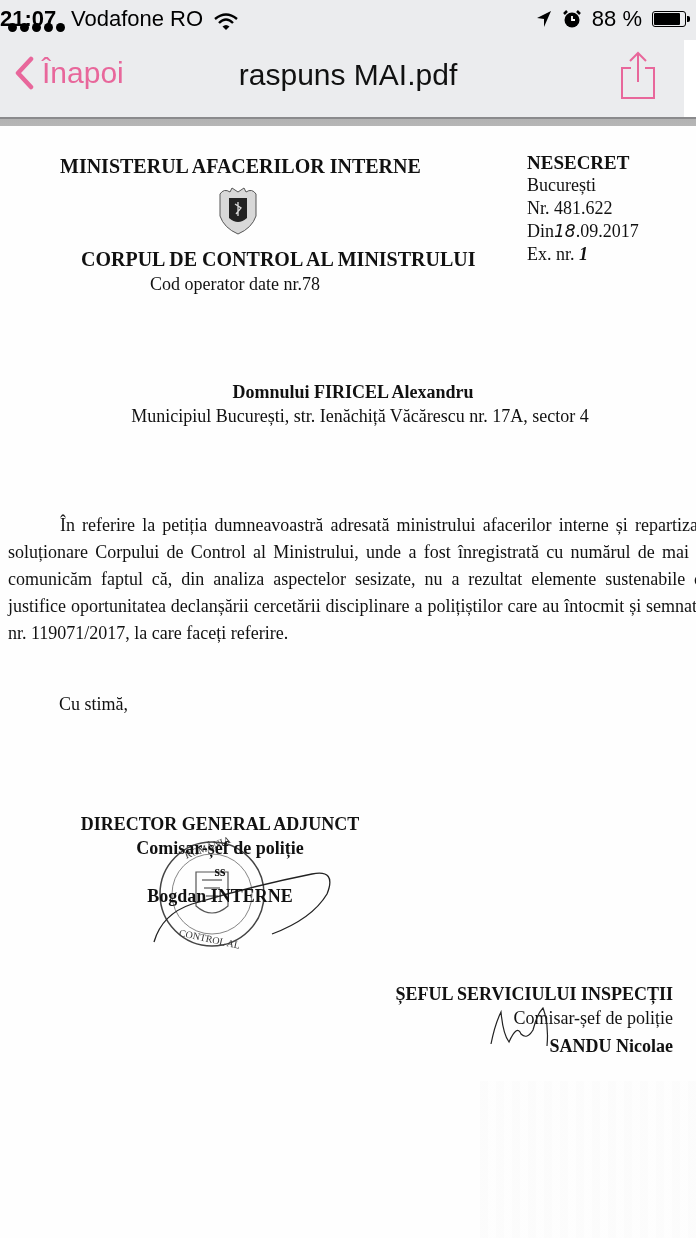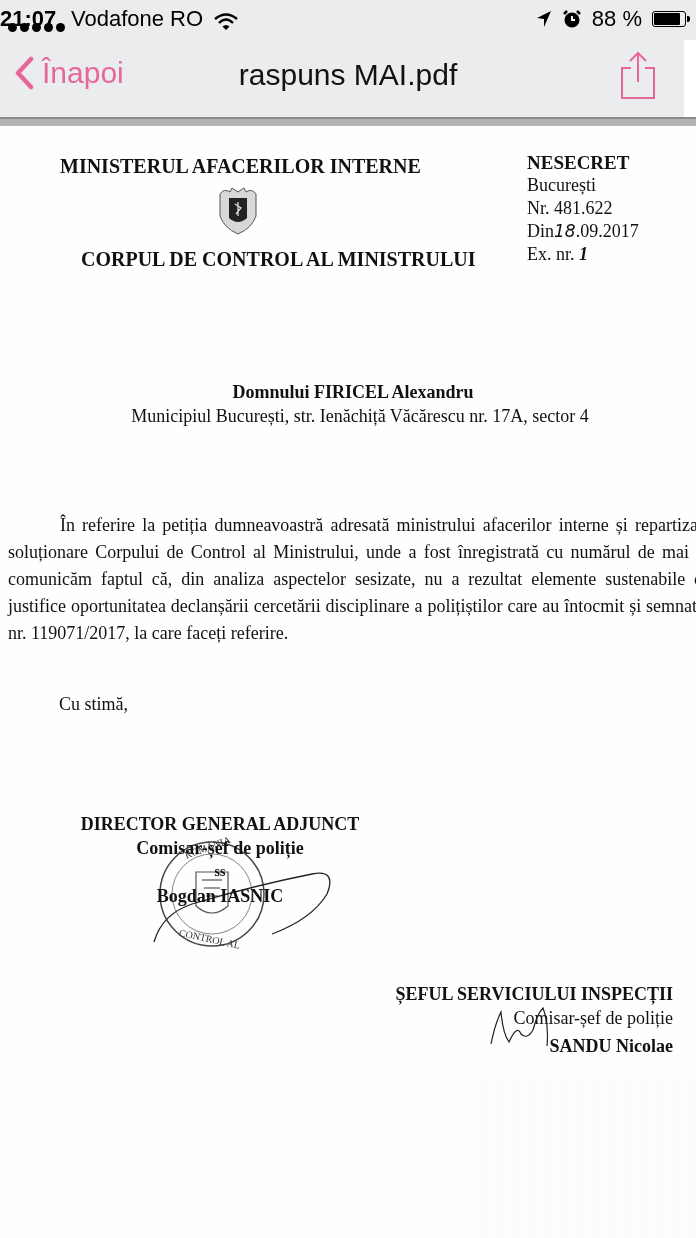--- a/index.html
+++ b/index.html
@@ -101,20 +101,21 @@
 
   <div class="doc b hdr-min">MINISTERUL AFACERILOR INTERNE</div>
   <div class="doc crest">
     <svg width="44" height="50" viewBox="0 0 44 50">
       <path d="M4 8 Q8 2 14 6 L16 2 L22 6 L28 2 L30 6 Q36 2 40 8 L40 30 Q36 42 22 48 Q8 42 4 30 Z" fill="#d8d8d8" stroke="#555" stroke-width="1"></path>
       <path d="M13 12 L31 12 L31 32 Q22 40 13 32 Z" fill="#222"></path>
       <path d="M19 18 L25 22 L20 28 M22 16 L22 30" stroke="#ddd" stroke-width="1.3" fill="none"></path>
     </svg>
   </div>
   <div class="doc b hdr-corp">CORPUL DE CONTROL AL MINISTRULUI</div>
+  <div class="doc hdr-cod">Cod operator date nr.78</div>
 
   <div class="doc right-block">
     <div class="b">NESECRET</div>
     <div>București</div>
     <div>Nr. 481.622</div>
     <div>
       <span>Din</span><span style="font-family:'DejaVu Sans',sans-serif;font-style:italic;font-size:17px;">18</span><span>.09.2017</span>
     </div>
     <div>
       <span>Ex. nr.</span>
@@ -142,21 +143,21 @@
       <text x="48" y="18" font-family="Liberation Serif, serif" font-size="10" fill="#333" transform="rotate(-20 60 60)">ROMÂNIA</text>
       <text x="36" y="108" font-family="Liberation Serif, serif" font-size="10" fill="#333" transform="rotate(12 60 60)">CONTROL AL</text>
       <path d="M2 108 Q10 80 40 70 Q100 52 160 40 Q185 35 175 60 Q160 85 120 100" fill="none" stroke="#222" stroke-width="1.3"></path>
     </svg>
   </div>
 
   <div class="doc sig1">
     <div class="line b">DIRECTOR GENERAL ADJUNCT</div>
     <div class="line b">Comisar-șef de poliție</div>
     <div class="line b" style="font-size:14px;">ss</div>
-    <div class="line b">Bogdan IASNIC</div>
+    <div class="line b">Bogdan INTERNE</div>
   </div>
 
   <div class="doc sig2">
     <div class="line b">ȘEFUL SERVICIULUI INSPECȚII</div>
     <div class="line">Comisar-șef de poliție</div>
     <svg width="120" height="46" viewBox="0 0 120 46" style="display:block;margin:-26px auto -16px;">
       <path d="M30 40 Q34 20 40 8 Q42 30 48 38 Q56 20 60 30 Q66 36 72 26 Q76 10 82 4 Q88 20 86 42" fill="none" stroke="#222" stroke-width="1.2"></path>
     </svg>
     <div class="line b">SANDU Nicolae</div>
   </div>

